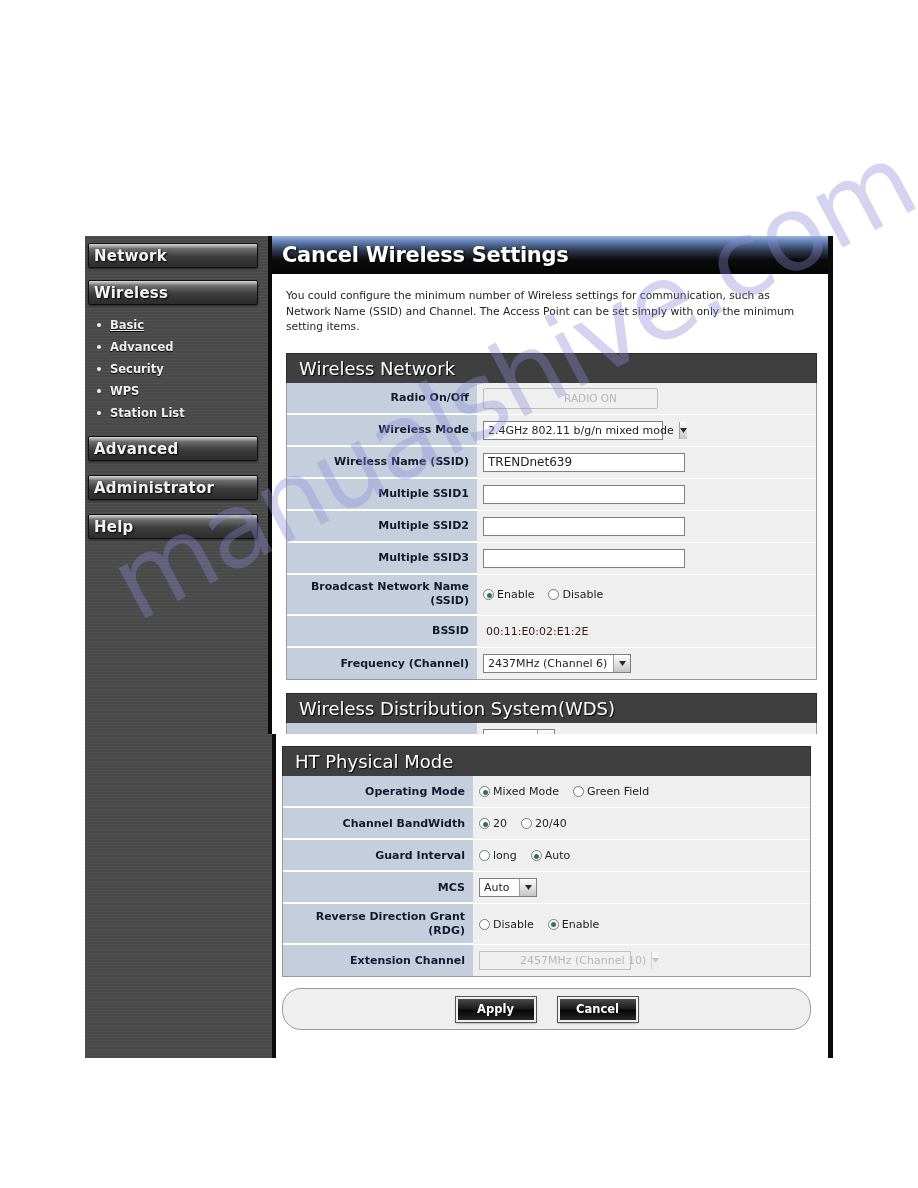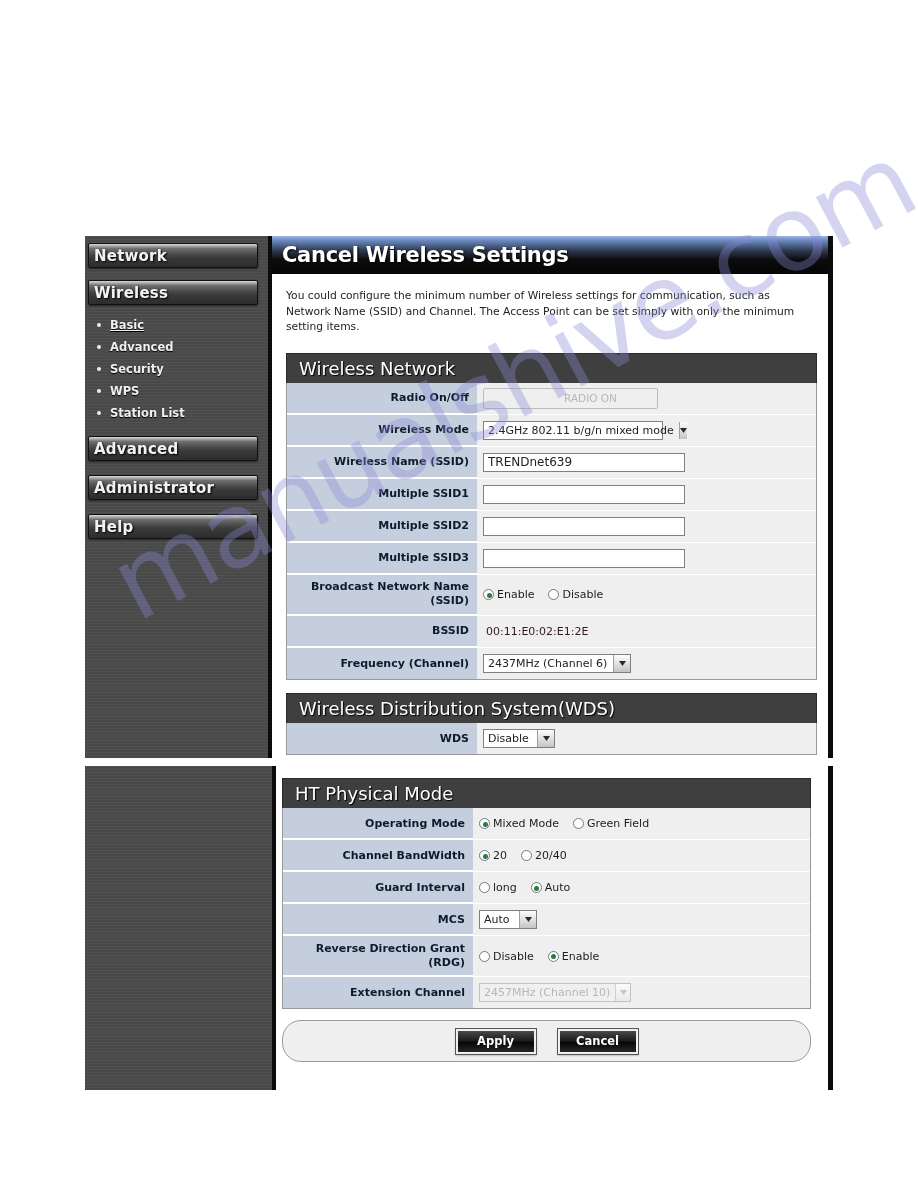--- a/index.html
+++ b/index.html
@@ -11,21 +11,21 @@
     pointer-events:none;z-index:50;}
   .watermark span{position:absolute;left:0;top:170px;
     font-family:"DejaVu Sans","Liberation Sans",sans-serif;
     font-size:104px;font-weight:400;color:#8d8ad6;opacity:.36;
     letter-spacing:-2px;white-space:nowrap;
     transform:rotate(-28deg);transform-origin:left center;}
 
   
   .shot{position:absolute;background:#ffffff;overflow:hidden;}
   #shot-top{left:85px;top:236px;width:748px;height:522px;}
-  #shot-bottom{left:85px;top:766px;width:748px;height:324px;}
+  #shot-bottom{left:85px;top:734px;width:748px;height:324px;}
 
   
   .sidebar{position:absolute;left:0;top:0;width:187px;height:100%;
     background:
       repeating-linear-gradient(to bottom,
         rgba(255,255,255,.035) 0px, rgba(255,255,255,.035) 1px,
         rgba(0,0,0,.03) 1px, rgba(0,0,0,.03) 3px),
       #4b4b4b;
     border-right:4px solid #0b0b0b;box-sizing:border-box;}
   #shot-bottom .sidebar{width:191px;}
@@ -86,21 +86,21 @@
   .txtin{height:19px;width:202px;border:1px solid #808080;background:#fff;
     font-size:12px;color:#222;display:flex;align-items:center;padding-left:4px;
     box-sizing:border-box;}
   .sel{height:19px;border:1px solid #808080;background:#fff;display:flex;
     align-items:stretch;box-sizing:border-box;}
   .sel .sv{display:flex;align-items:center;padding:0 5px 0 4px;font-size:11px;
     color:#222;white-space:nowrap;}
   .sel .ar{width:16px;border-left:1px solid #9d9d9d;
     background:linear-gradient(to bottom,#fdfdfd,#dcdcdc 60%,#c4c4c4);
     display:flex;align-items:center;justify-content:center;}
-  .sel.dis{border-color:#c2c2c2;background:#f0f0f0;}
+  .sel.dis{border-color:#c2c2c2;background:#f0f0f0;padding-left:36px;}
   .sel.dis .sv{color:#b7b7b7;}
   .sel.dis .ar{border-left-color:#cfcfcf;
     background:linear-gradient(to bottom,#fafafa,#eaeaea);}
   .sel.dis .ar svg polygon{fill:#c6c6c6;}
   .plain{font-size:11px;color:#331a1a;padding-left:3px;}
 
   .radios{display:flex;align-items:center;gap:14px;}
   .radio{display:flex;align-items:center;gap:3px;font-size:11px;color:#1d1d1d;}
   .rb{width:11px;height:11px;border-radius:50%;box-sizing:border-box;
     border:1px solid #6f7c83;background:#fff;position:relative;flex:0 0 auto;}

